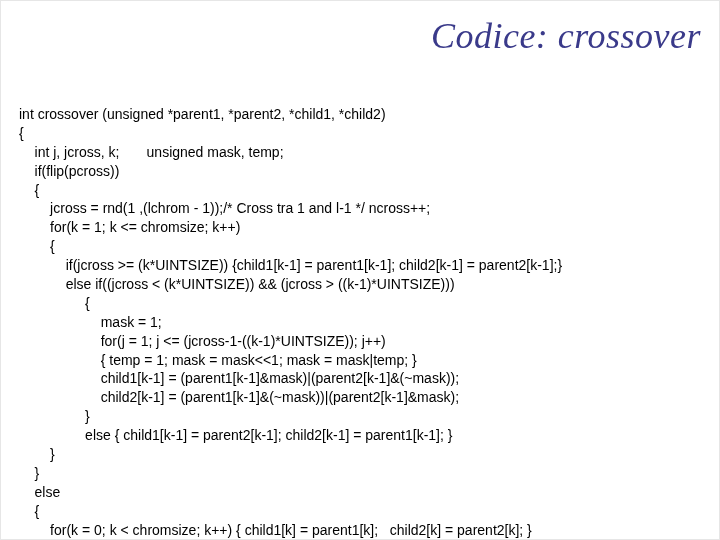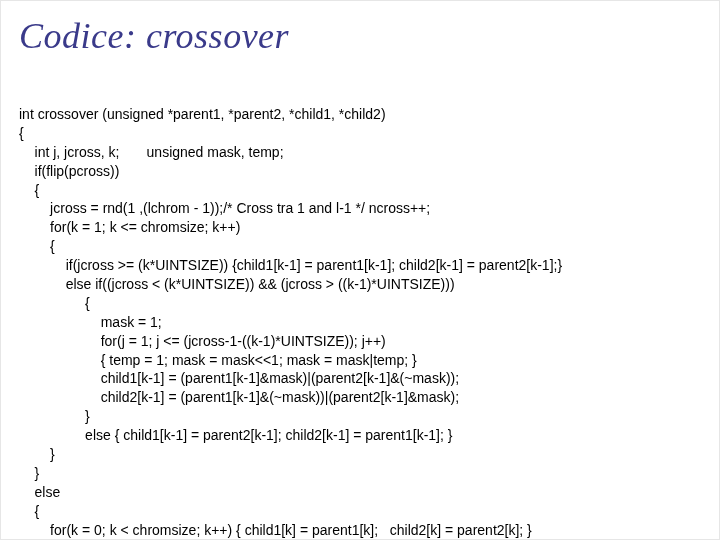--- a/index.html
+++ b/index.html
@@ -14,21 +14,21 @@
   }
   .slide {
     width: 720px;
     height: 540px;
     position: relative;
     box-sizing: border-box;
     padding: 10px 18px 14px 18px;
     border: 1px solid #e6e6e6;
   }
   .title {
-    text-align: left;
+    text-align: right;
     font-size: 36px;
     font-style: italic;
     color: #3a3a8a;
     font-family: "Times New Roman", Times, serif;
     margin: 4px 0 10px 0;
     letter-spacing: 0.5px;
   }
   .code {
     font-family: Liberation Sans, sans-serif;
     font-size: 14px;

